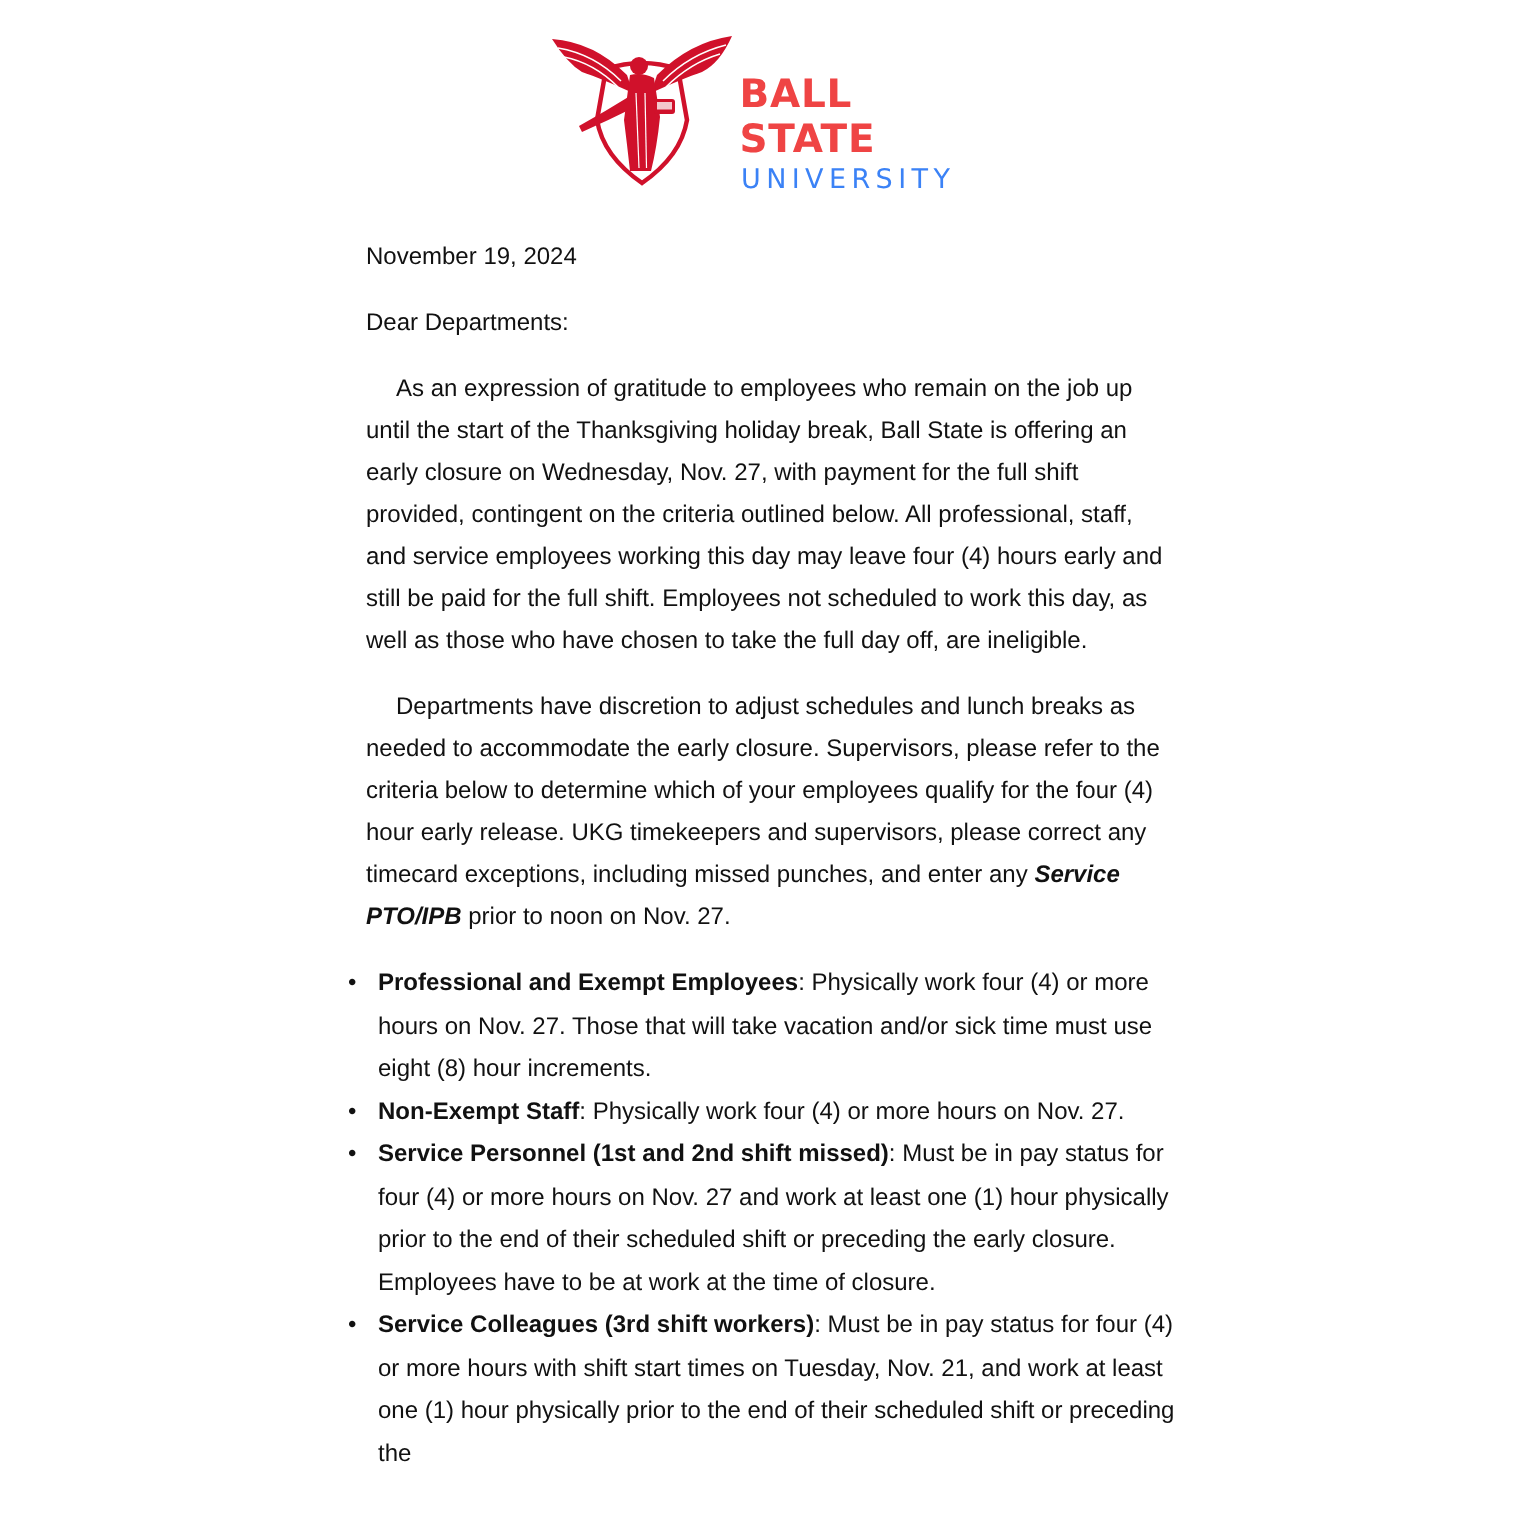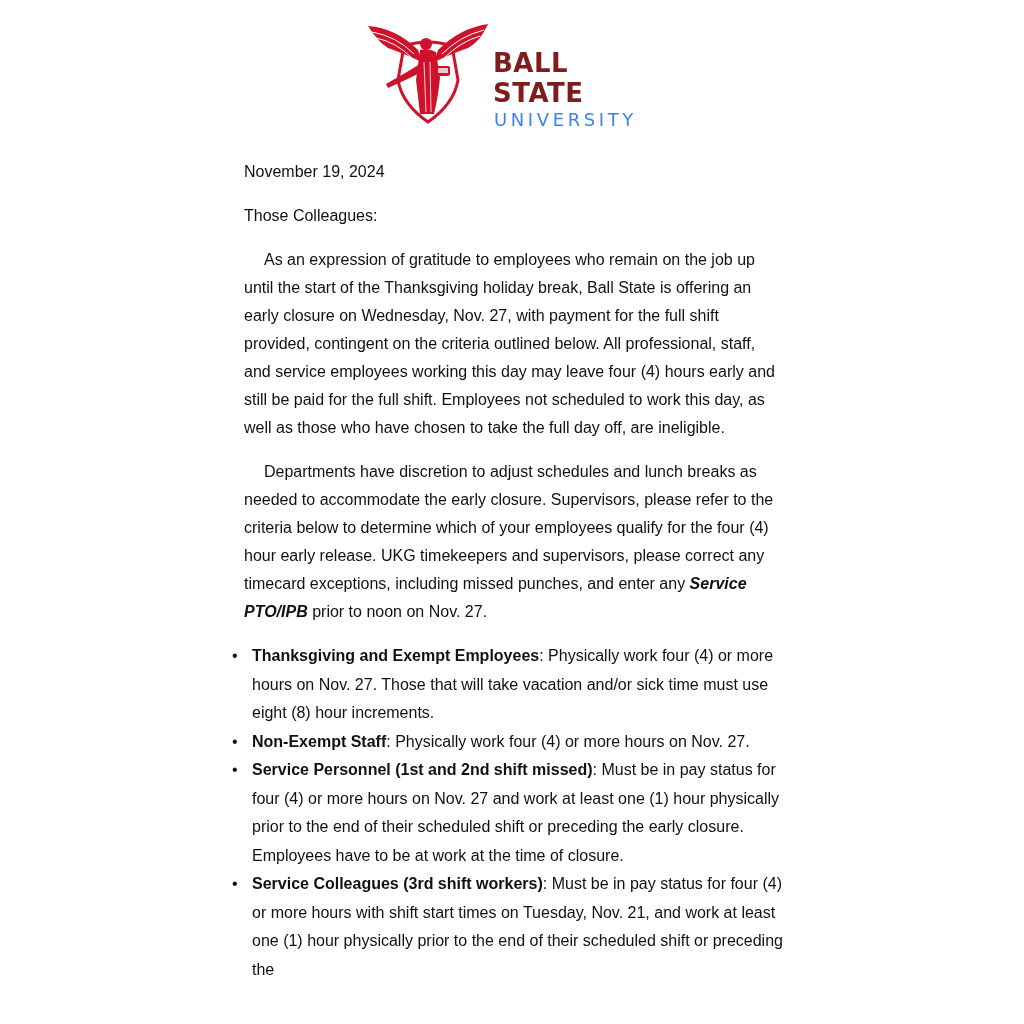--- a/index.html
+++ b/index.html
@@ -2,21 +2,21 @@
 <html><head>
 <meta charset="utf-8">
 <style>
   html, body { margin: 0; padding: 0; background: #ffffff; }
   body { width: 1024px; height: 1024px; overflow: hidden; position: relative;
          font-family: "Liberation Sans", sans-serif; color: #111111; }
   .logo { position: absolute; left: 366px; top: 22px; width: 300px; height: 104px; }
   .logo-mark { position: absolute; left: 0; top: 0; width: 124px; height: 104px; }
   .logo-text { position: absolute; left: 127px; top: 26px; }
   .logo-line1 { font-family: "DejaVu Sans", sans-serif; font-weight: bold; font-size: 26px;
-                letter-spacing: 0.5px; color: #7f1d1d; line-height: 30px; }
+                letter-spacing: 0.5px; color: #ef4444; line-height: 30px; }
   .logo-line2 { font-family: "DejaVu Sans", sans-serif; font-size: 18px; letter-spacing: 3.6px;
                 color: #3b82f6; line-height: 22px; margin-top: 1px; padding-left: 1px; }
   .doc { position: absolute; left: 232px; top: 146px; width: 560px; font-size: 16px; line-height: 28px; }
   .doc p { margin: 12px; }
   .date { margin-bottom: 16px !important; }
   .greeting { margin-bottom: 16px !important; }
   .para { text-indent: 20px; margin-bottom: 16px !important; }
   .para.last { margin-bottom: 20px !important; }
   ul { margin: 0; padding: 0 0 0 20px; list-style: none; }
   li { position: relative; line-height: 28.5px; }
@@ -52,26 +52,26 @@
     <rect x="72" y="46" width="10" height="5" fill="#f3c7cd"></rect>
   </svg>
   <div class="logo-text">
     <div class="logo-line1">BALL STATE</div>
     <div class="logo-line2">UNIVERSITY</div>
   </div>
 </div>
 
 <div class="doc">
   <p class="date">November 19, 2024</p>
-  <p class="greeting">Those Colleagues:</p>
+  <p class="greeting">Dear Departments:</p>
 
   <p class="para">As an expression of gratitude to employees who remain on the job up until the start of the Thanksgiving holiday break, Ball State is offering an early closure on Wednesday, Nov. 27, with payment for the full shift provided, contingent on the criteria outlined below. All professional, staff, and service employees working this day may leave four (4) hours early and still be paid for the full shift. Employees not scheduled to work this day, as well as those who have chosen to take the full day off, are ineligible.</p>
 
   <p class="para"><span>Departments have discretion to adjust schedules and lunch breaks as needed to accommodate the early closure. Supervisors, please refer to the criteria below to determine which of your employees qualify for the four (4) hour early release. UKG timekeepers and supervisors, please correct any timecard exceptions, including missed punches, and enter any </span><span class="bi">Service PTO/IPB</span><span> prior to noon on Nov. 27.</span></p>
 
 
   <ul>
-    <li><b>Thanksgiving and Exempt Employees</b><span>: Physically work four (4) or more hours on Nov. 27. Those that will take vacation and/or sick time must use eight (8) hour increments.</span></li>
+    <li><b>Professional and Exempt Employees</b><span>: Physically work four (4) or more hours on Nov. 27. Those that will take vacation and/or sick time must use eight (8) hour increments.</span></li>
     <li><b>Non-Exempt Staff</b><span>: Physically work four (4) or more hours on Nov. 27.</span></li>
     <li><b>Service Personnel (1st and 2nd shift missed)</b><span>: Must be in pay status for four (4) or more hours on Nov. 27 and work at least one (1) hour physically prior to the end of their scheduled shift or preceding the early closure. Employees have to be at work at the time of closure.</span></li>
     <li><b>Service Colleagues (3rd shift workers)</b><span>: Must be in pay status for four (4) or more hours with shift start times on Tuesday, Nov. 21, and work at least one (1) hour physically prior to the end of their scheduled shift or preceding the</span></li>
   </ul>
 </div>
 
 </body></html>

